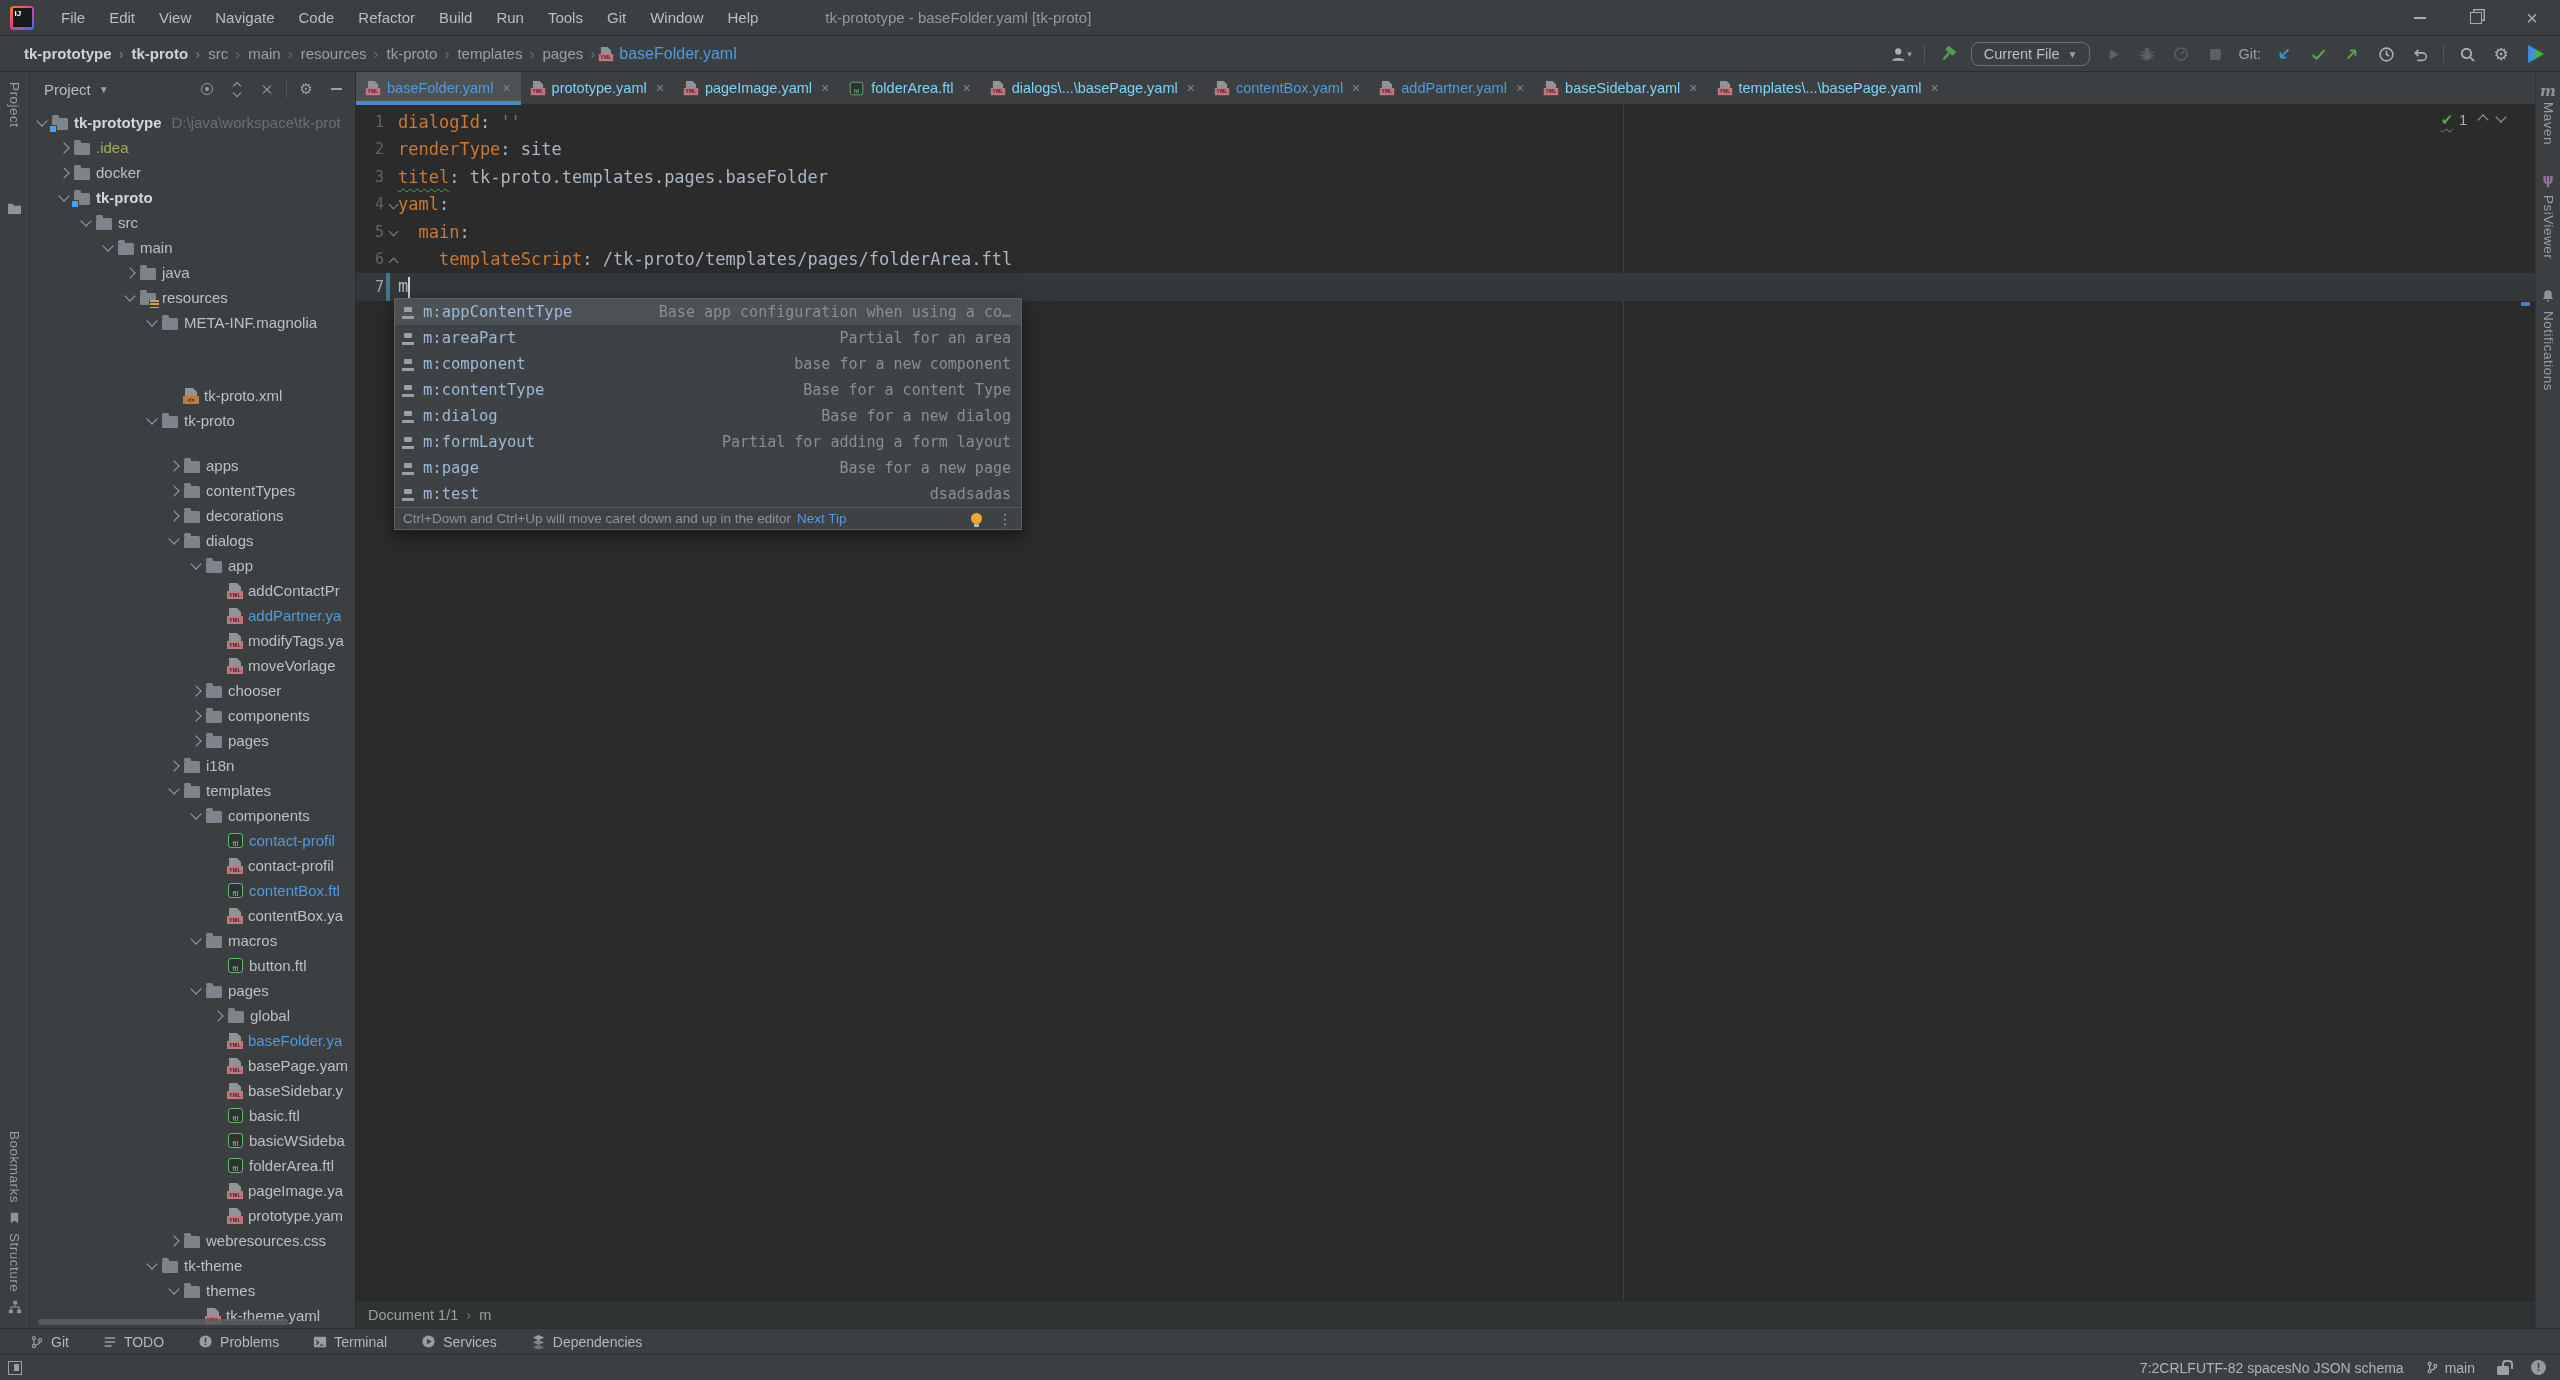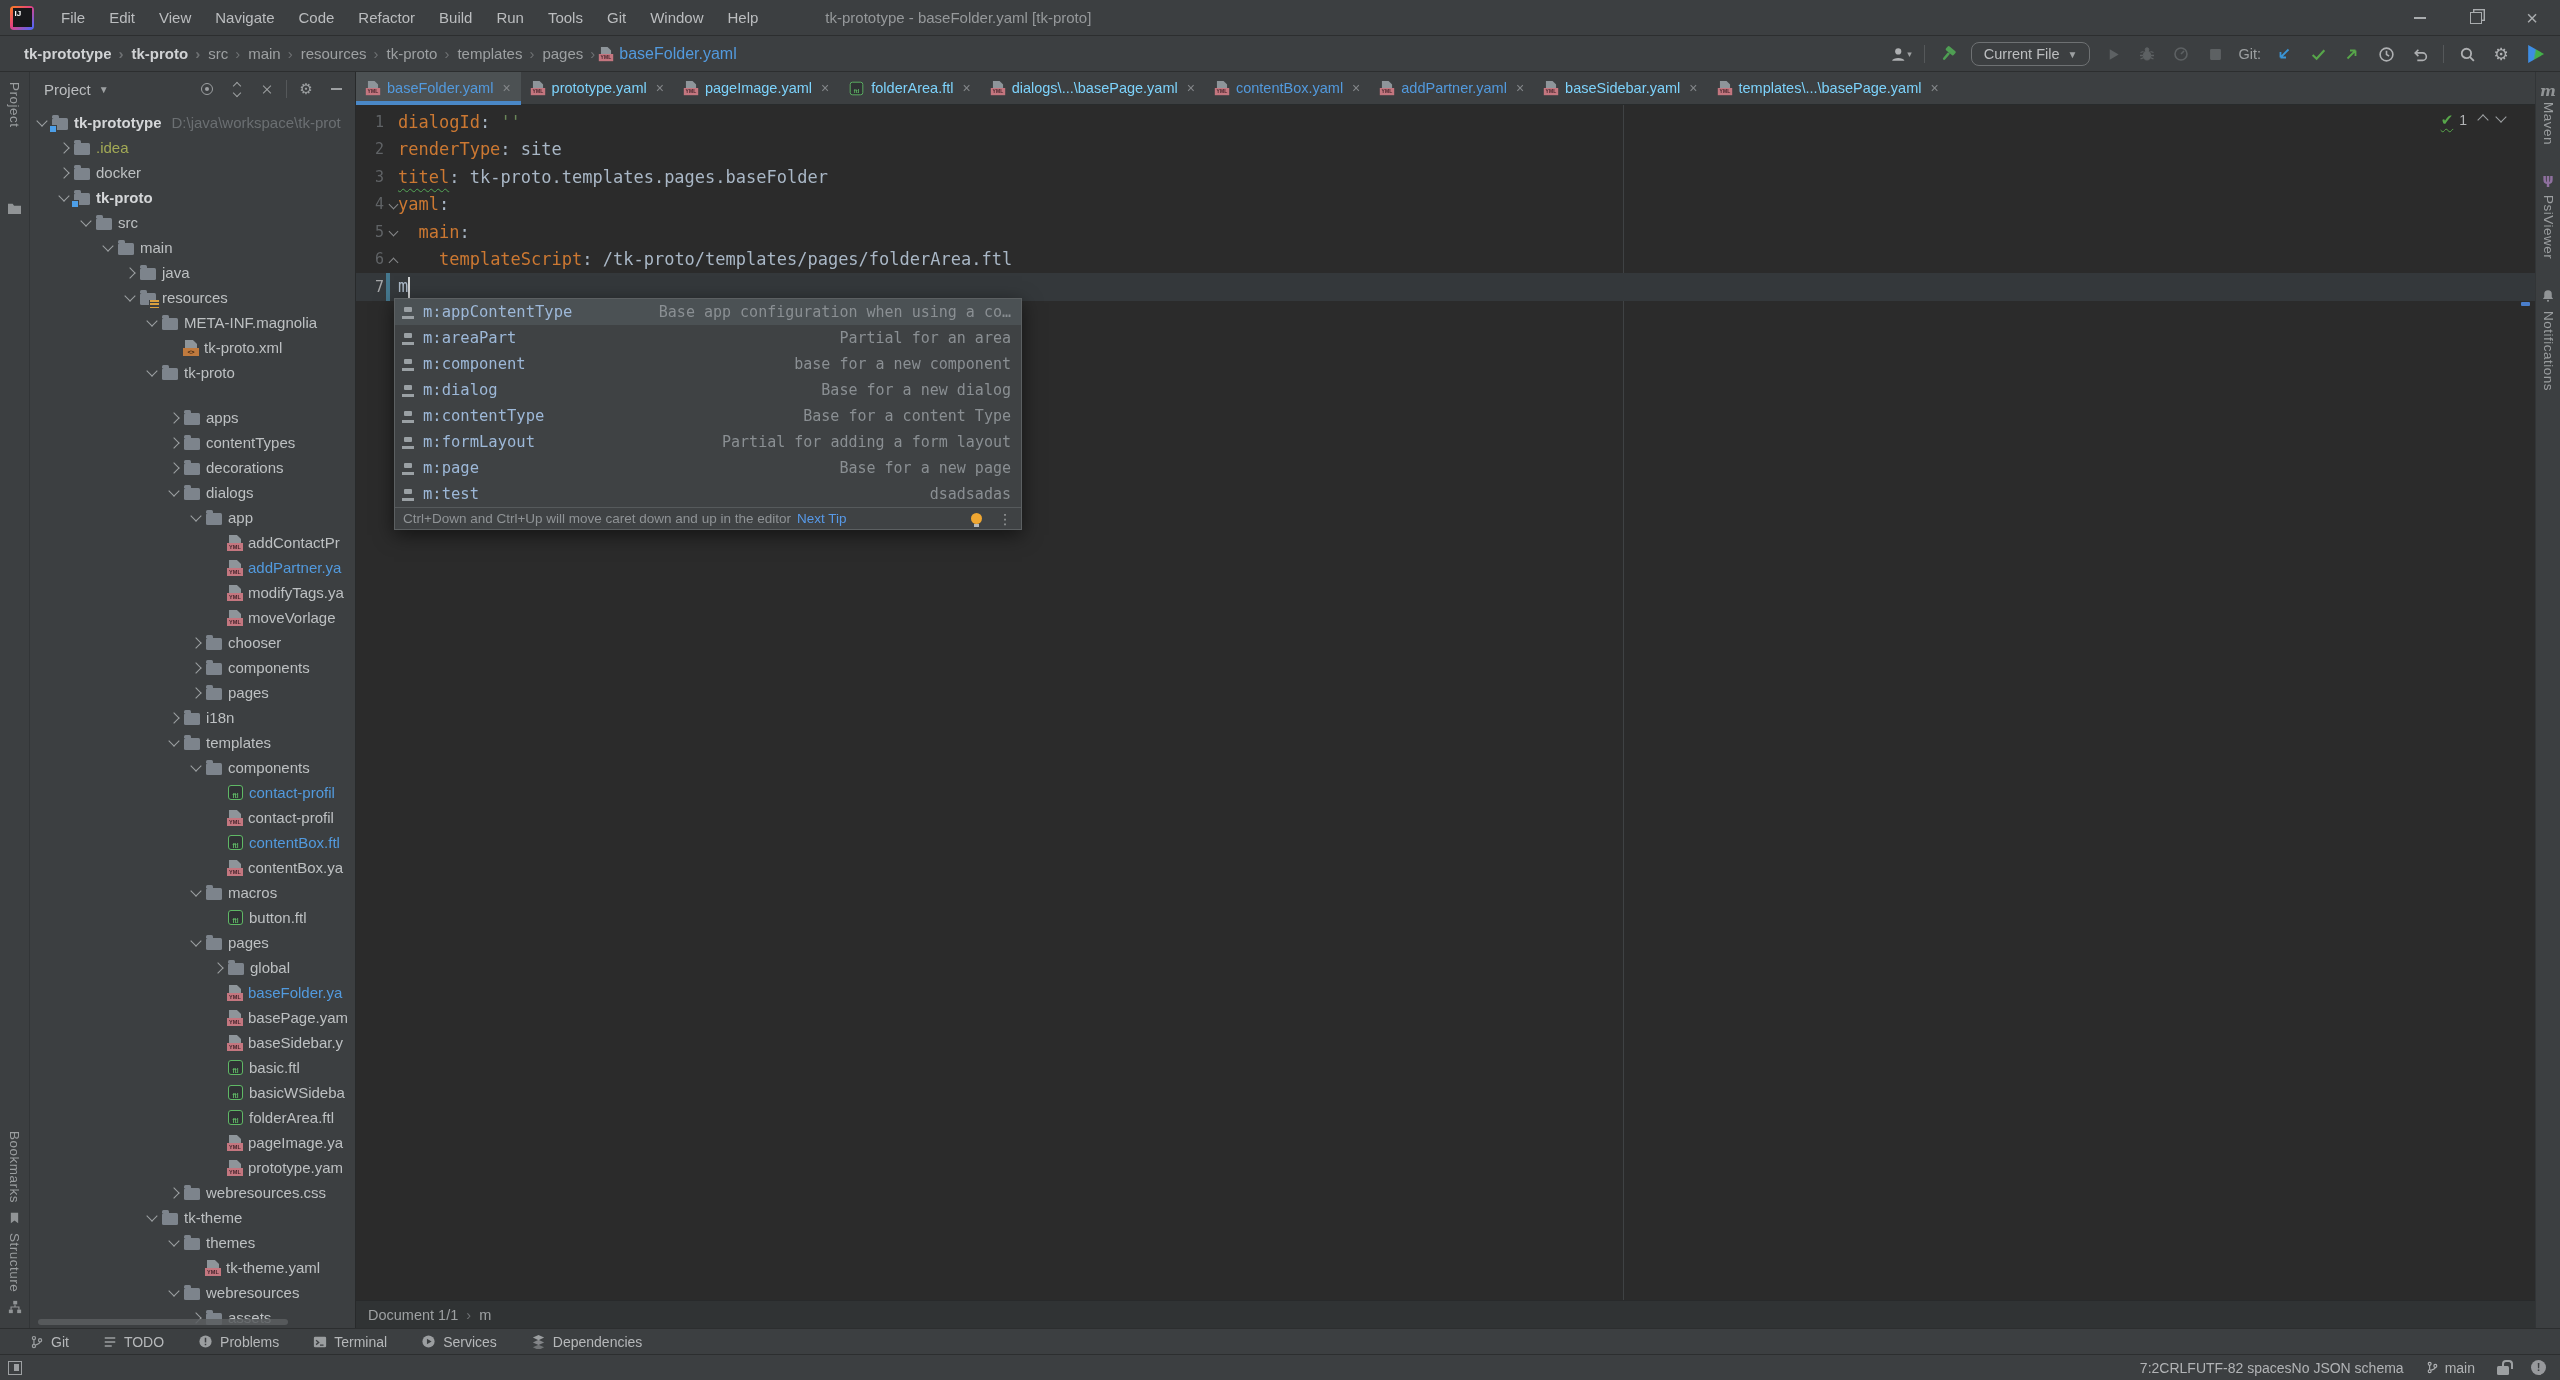--- a/index.html
+++ b/index.html
@@ -416,21 +416,21 @@
             <span class="tsuffix"></span>
           </div>
 
           <div class="trow" style="padding-left: 118px;">
             <span class="chev c-open"></span>
             <span class="ticon ic-folder"></span>
             <span class="tlabel">META-INF.magnolia</span>
             <span class="tsuffix"></span>
           </div>
 
-          <div class="trow" style="padding-left: 140px;">
+          <div class="trow" style="padding-left: 140px; margin-top: 48px;">
             <span class="chev c-none"></span>
             <span class="ticon ic-xml">
               <i class="badge"></i>
             </span>
             <span class="tlabel">tk-proto.xml</span>
             <span class="tsuffix"></span>
           </div>
 
           <div class="trow" style="padding-left: 118px;">
             <span class="chev c-open"></span>
@@ -893,28 +893,28 @@
               </div>
 
               <div class="prow">
                 <span class="ic-stamp"></span>
                 <span class="plabel">m:component</span>
                 <span class="pdesc">base for a new component</span>
               </div>
 
               <div class="prow">
                 <span class="ic-stamp"></span>
+                <span class="plabel">m:contentType</span>
+                <span class="pdesc">Base for a content Type</span>
+              </div>
+
+              <div class="prow">
+                <span class="ic-stamp"></span>
                 <span class="plabel">m:dialog</span>
                 <span class="pdesc">Base for a new dialog</span>
-              </div>
-
-              <div class="prow">
-                <span class="ic-stamp"></span>
-                <span class="plabel">m:contentType</span>
-                <span class="pdesc">Base for a content Type</span>
               </div>
 
               <div class="prow">
                 <span class="ic-stamp"></span>
                 <span class="plabel">m:formLayout</span>
                 <span class="pdesc">Partial for adding a form layout</span>
               </div>
 
               <div class="prow">
                 <span class="ic-stamp"></span>

